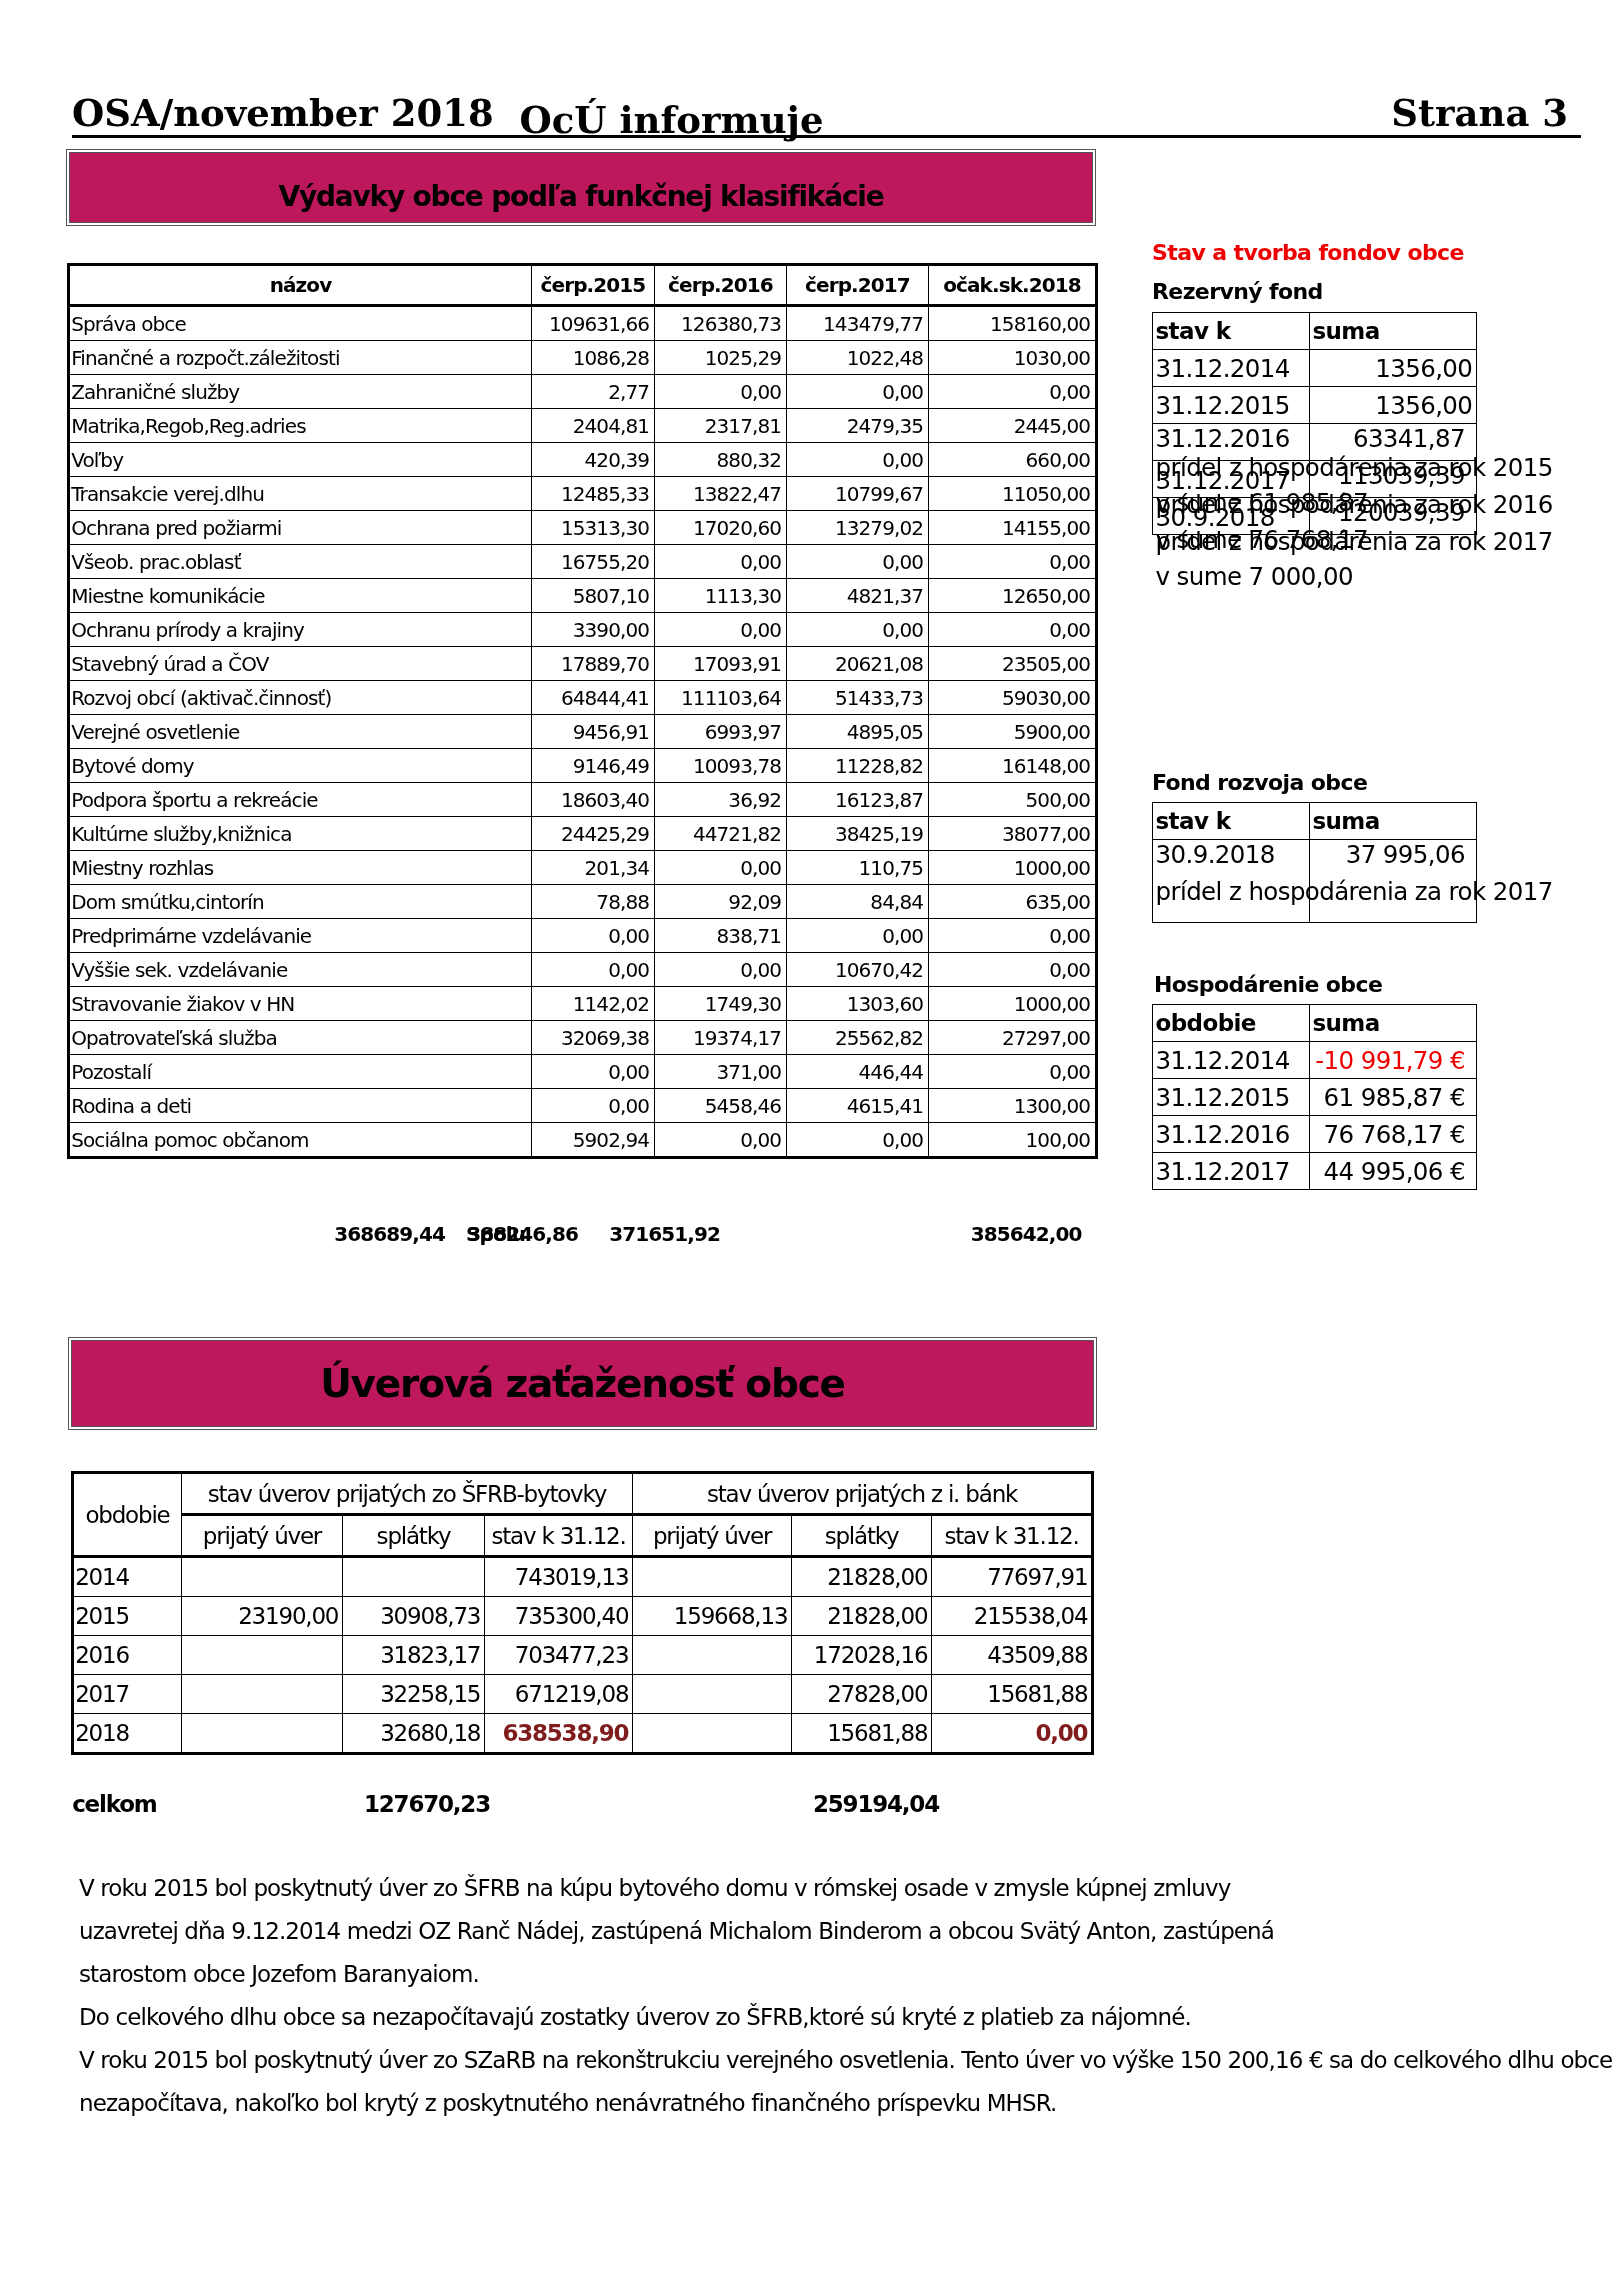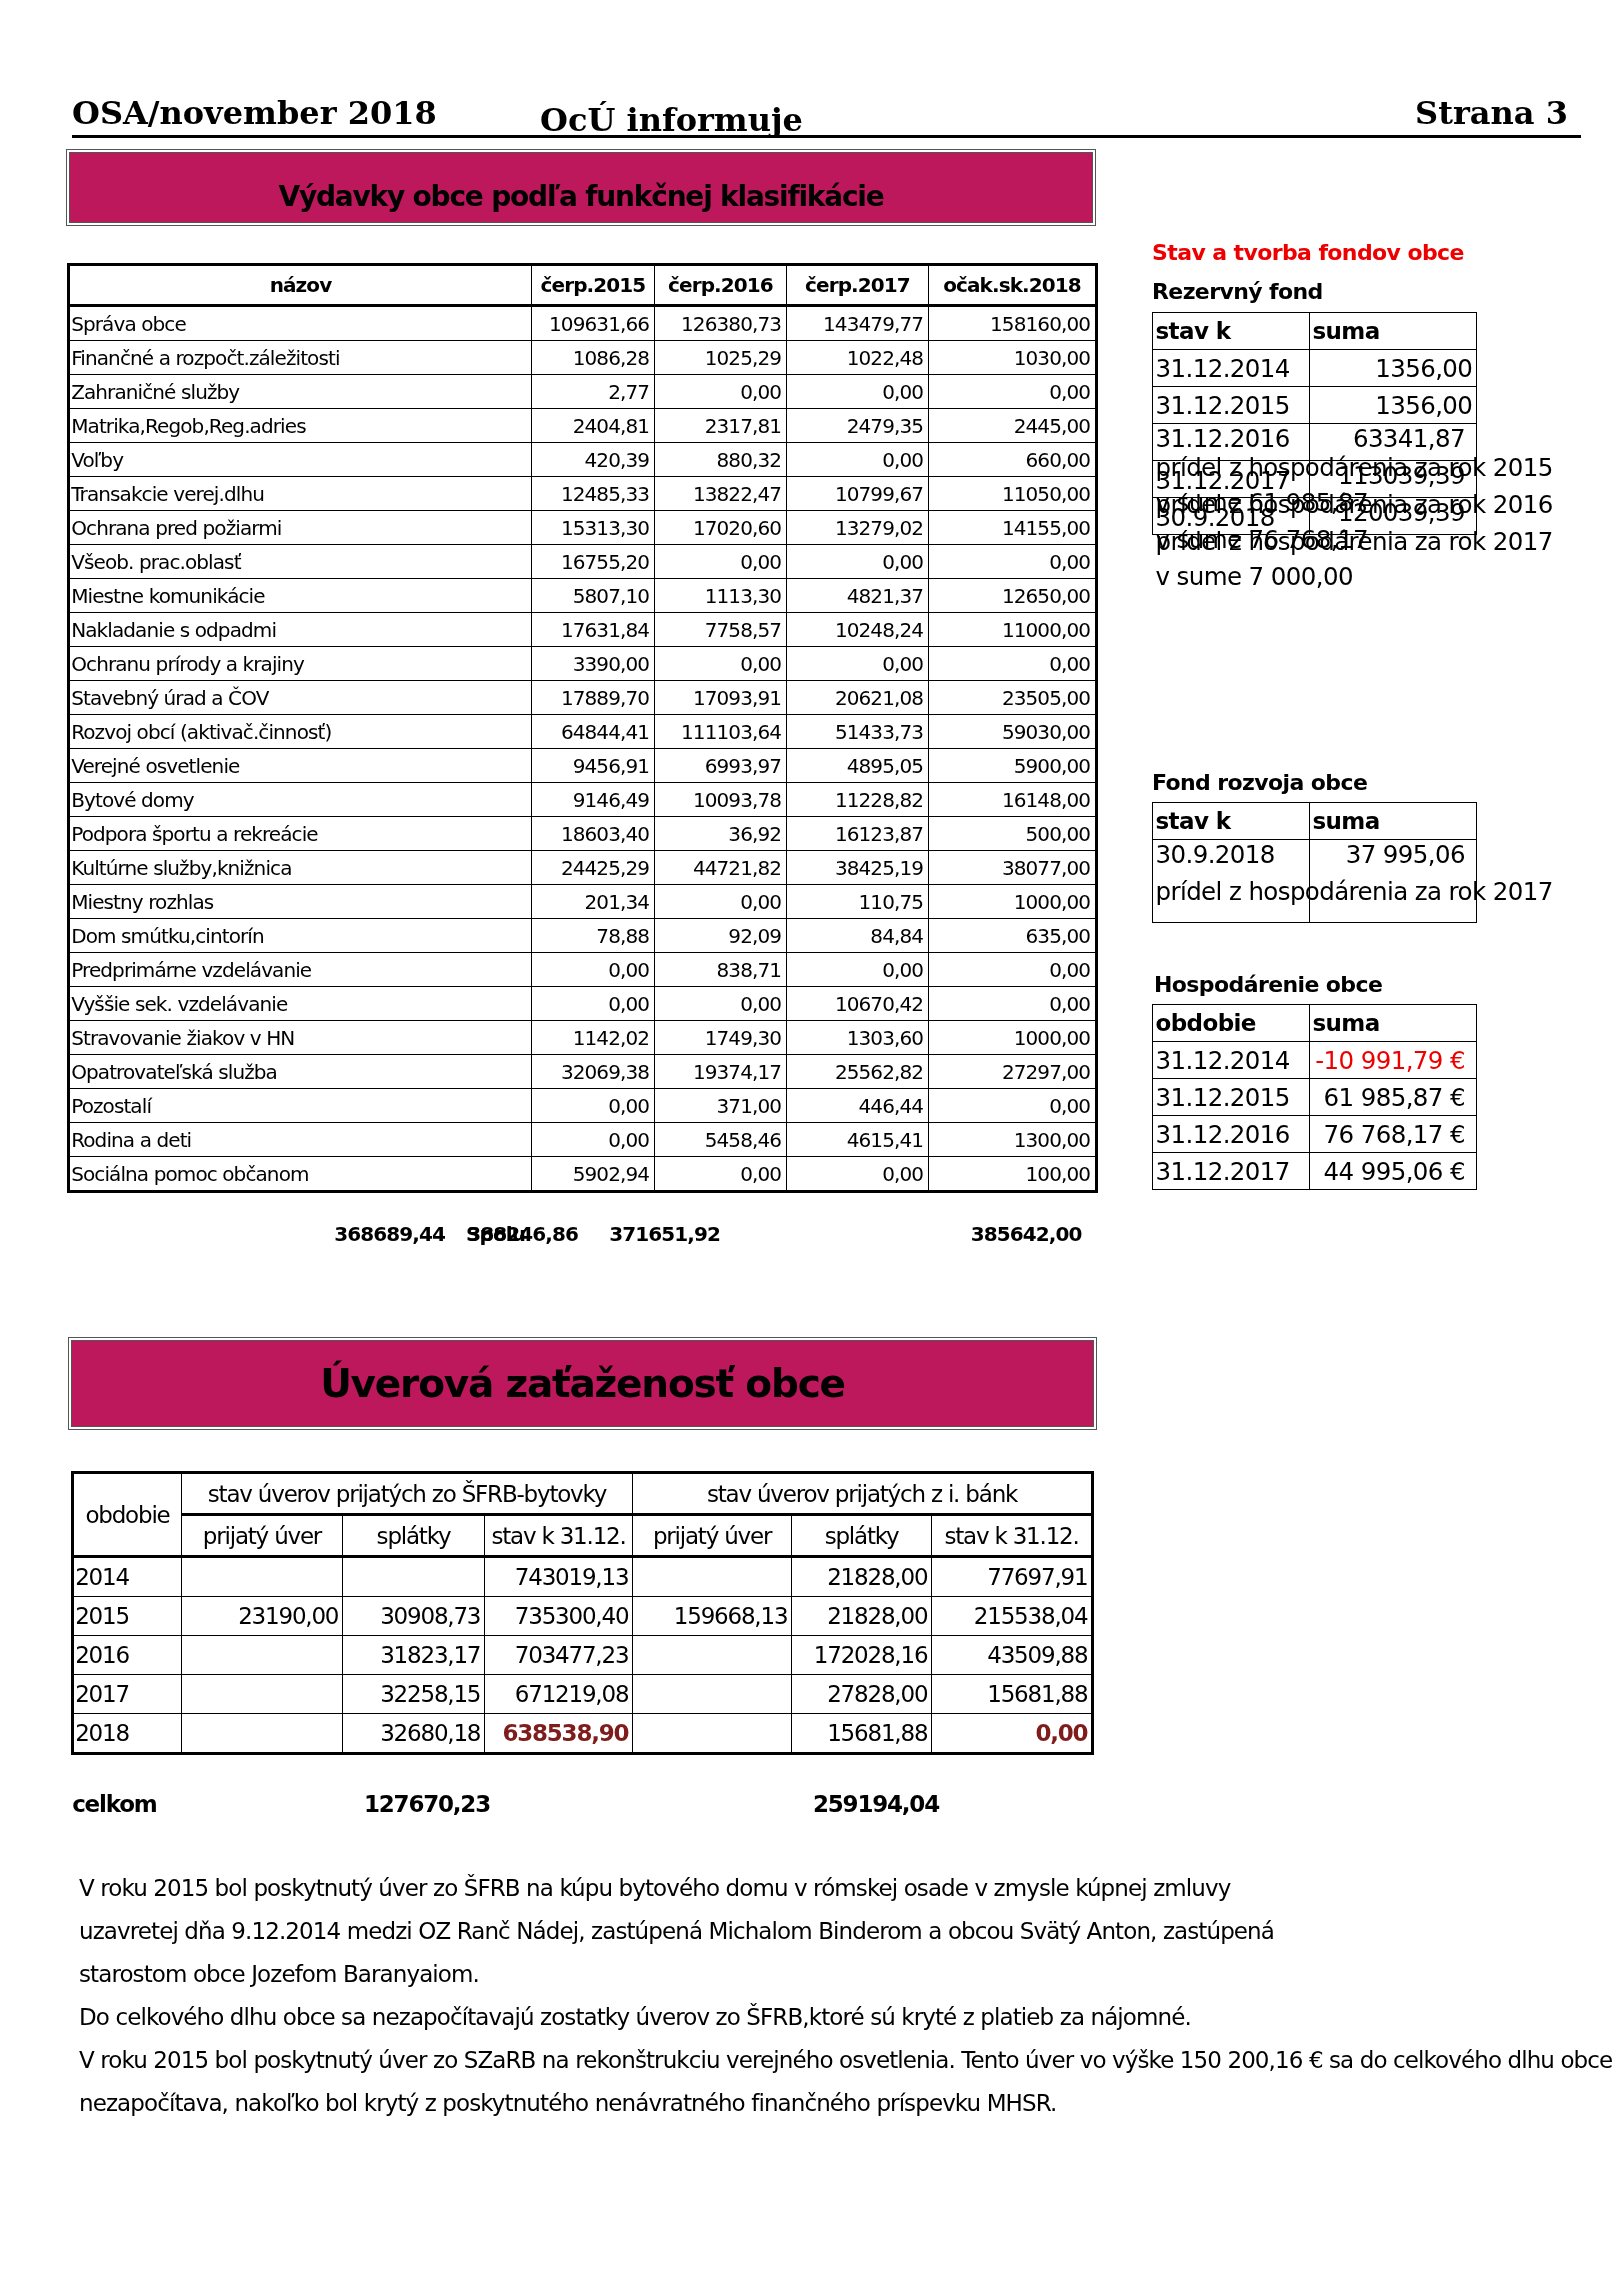--- a/index.html
+++ b/index.html
@@ -1,19 +1,19 @@
 <!DOCTYPE html>
 <html style="font-size:9.8px"><head>
 <meta charset="utf-8">
 <style>
   html, body { margin:0; padding:0; background:#ffffff; }
   body { width:1623px; height:2295px; position:relative; overflow:hidden; font-family:"Liberation Sans", sans-serif; color:#000; }
   .abs { position:absolute; }
   
-  .hdr { top:92px; font-family:"DejaVu Serif", serif; font-weight:bold; font-size:32px; line-height:43px; }
+  .hdr { top:92px; font-family:"DejaVu Serif", serif; font-weight:bold; font-size:37px; line-height:43px; }
   .hdr-left { left:72px; }
   .hdr-center { left:0; width:1343px; text-align:center;margin-top:7px; }
   .hdr-right { right:55px; }
   .hdr-rule { left:72px; top:135px; width:1509px; height:2.5px; background:#000; }
 
   
   .gray-box { background:#be185d; border:1.8px solid #555; outline:1.2px solid #555; outline-offset:2.5px; display:flex; align-items:center; justify-content:center; font-family:"DejaVu Sans", sans-serif; font-weight:bold; letter-spacing:-1.2px; }
   .gray-box-1 { left:69px; top:152px; width:1024px; height:71px; font-size:28px; padding-top:18.4px; box-sizing:border-box; }
   .gray-box-2 { left:71px; top:1340px; width:1023px; height:87px; font-size:39px; box-sizing:border-box; }
 
@@ -141,27 +141,20 @@
         <td class="num">0,00</td>
         <td class="num">0,00</td>
         <td class="num">0,00</td>
       </tr>
       <tr>
         <td>Miestne komunikácie</td>
         <td class="num">5807,10</td>
         <td class="num">1113,30</td>
         <td class="num">4821,37</td>
         <td class="num">12650,00</td>
-      </tr>
-      <tr>
-        <td>Nakladanie s odpadmi</td>
-        <td class="num">17631,84</td>
-        <td class="num">7758,57</td>
-        <td class="num">10248,24</td>
-        <td class="num">11000,00</td>
       </tr>
       <tr>
         <td>Ochranu prírody a krajiny</td>
         <td class="num">3390,00</td>
         <td class="num">0,00</td>
         <td class="num">0,00</td>
         <td class="num">0,00</td>
       </tr>
       <tr>
         <td>Stavebný úrad a ČOV</td>

